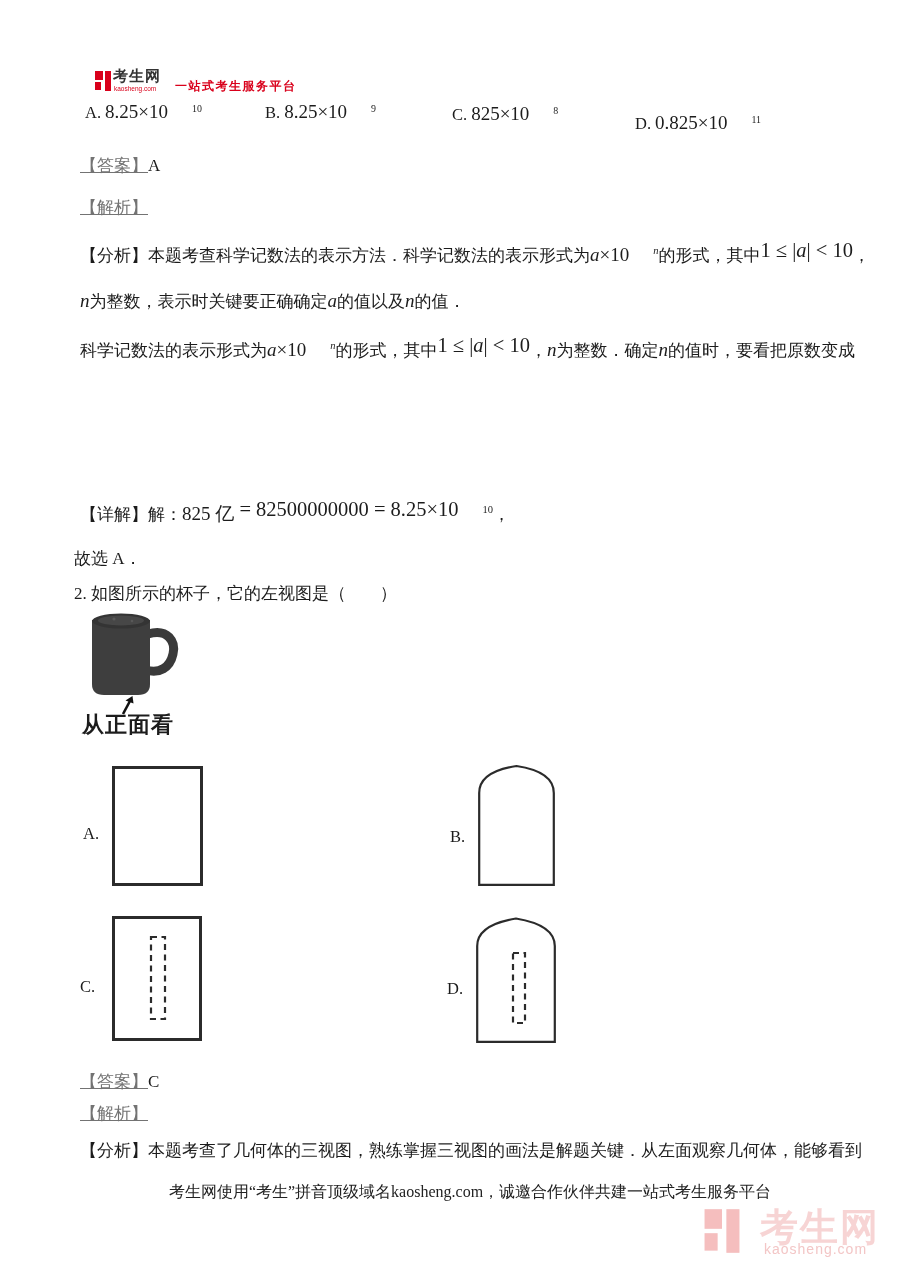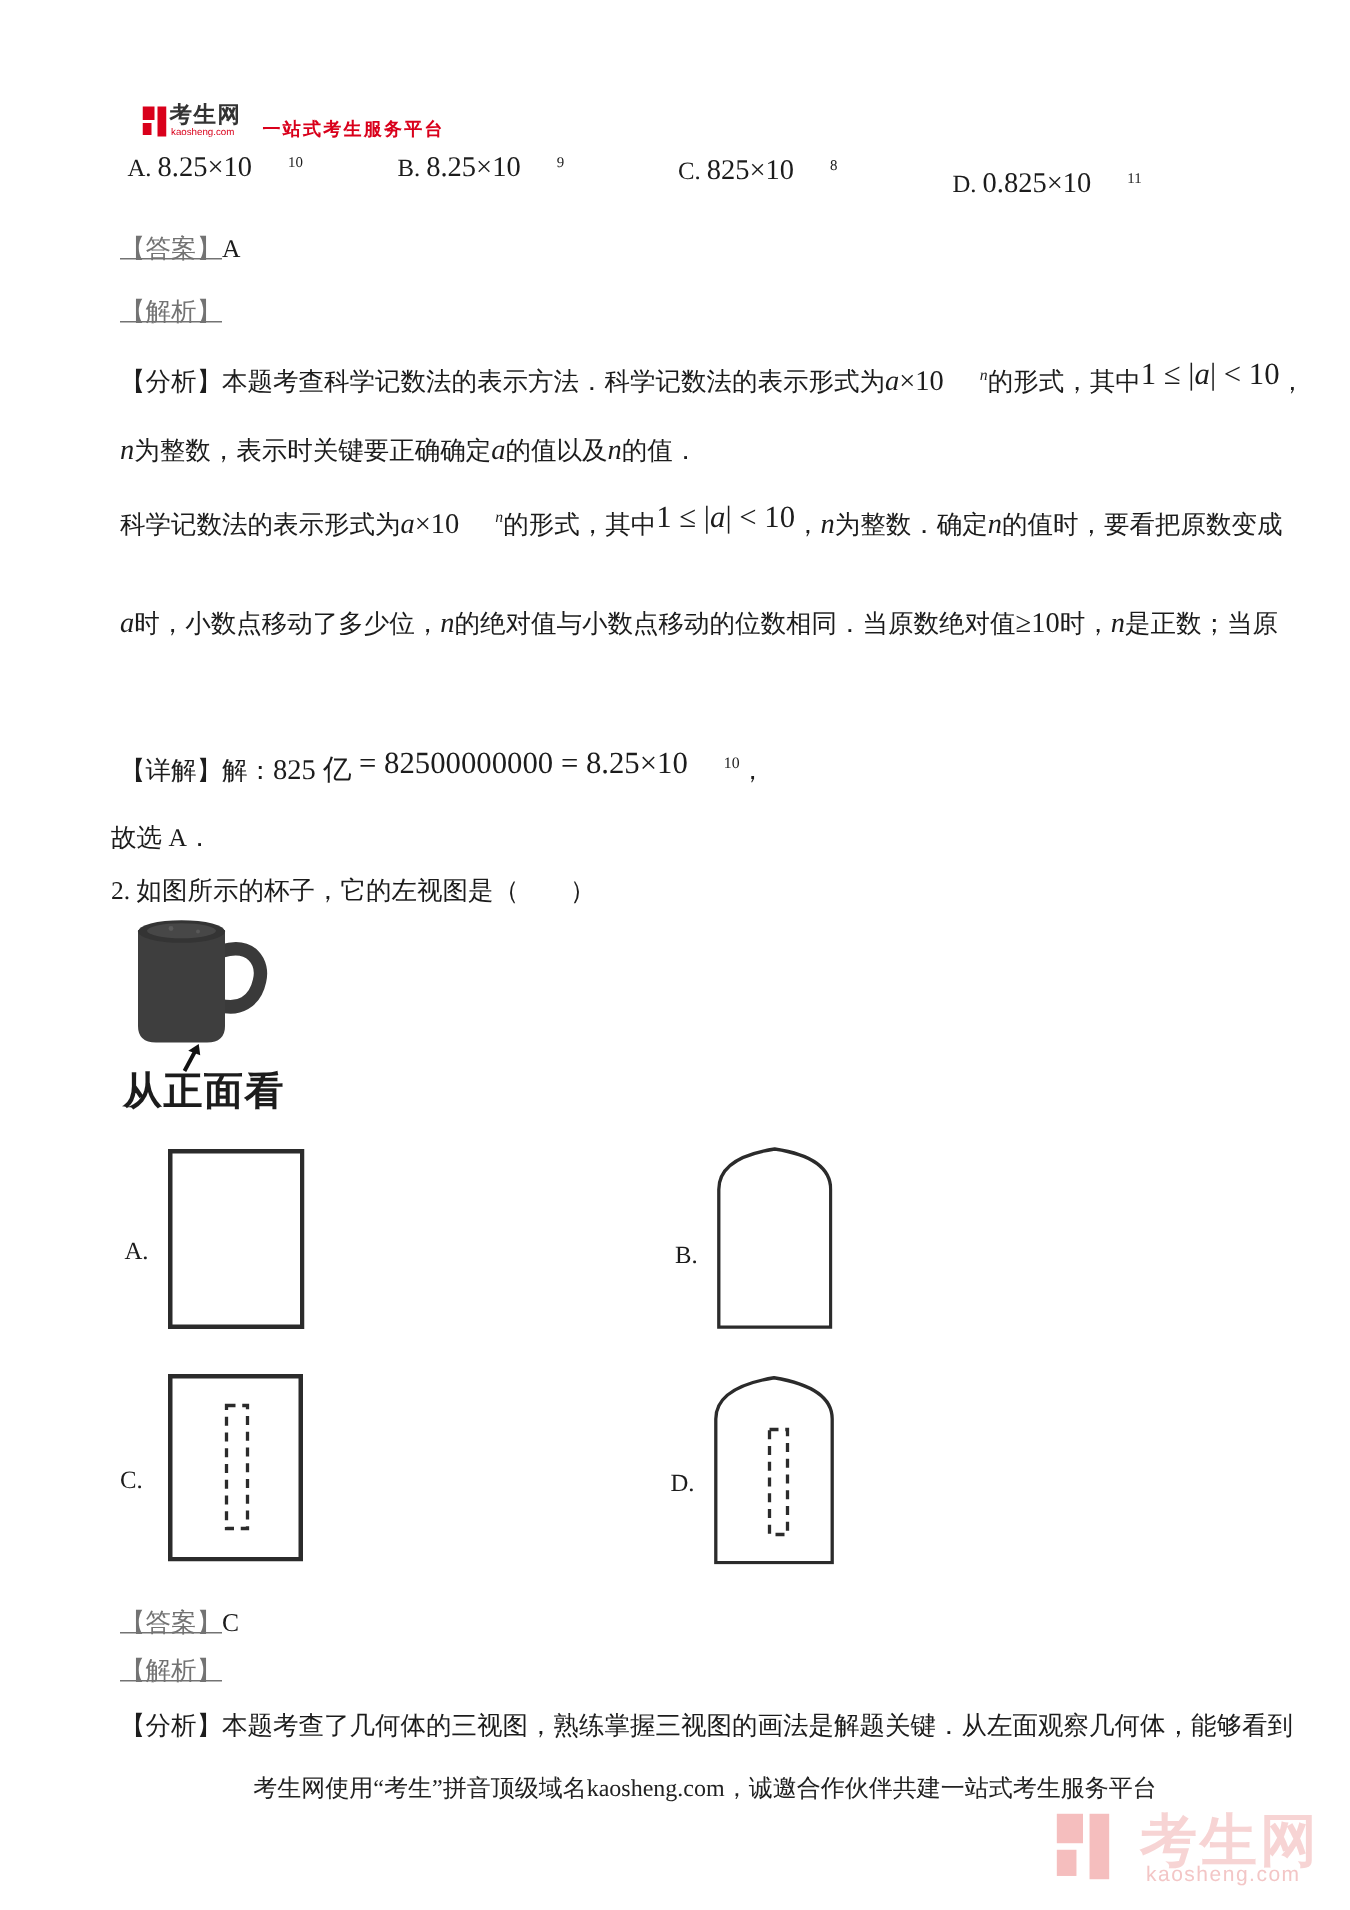--- a/index.html
+++ b/index.html
@@ -15,21 +15,21 @@
   .opt-label{font-size:16.5px;}
   .opt{position:absolute;white-space:nowrap;}
   
   .logo-name{position:absolute;left:113px;top:67px;font-size:15px;font-weight:bold;color:#333;
              font-family:"Liberation Sans","DejaVu Sans",sans-serif;letter-spacing:1px;}
   .logo-domain{position:absolute;left:114px;top:85px;font-size:6.5px;color:#d9001b;
              font-family:"Liberation Sans","DejaVu Sans",sans-serif;}
   .logo-tagline{position:absolute;left:151px;top:78px;font-size:12px;font-weight:bold;color:#d9001b;
              letter-spacing:1.5px;font-family:"Liberation Sans","DejaVu Sans",sans-serif;margin-left:24px;}
   
-  .fig-caption{position:absolute;left:82px;top:710px;font-size:26px;font-weight:600;letter-spacing:1px;}
+  .fig-caption{position:absolute;left:82px;top:710px;font-size:22px;font-weight:600;letter-spacing:1px;}
   .footer{position:absolute;left:0;top:1182px;width:900px;text-align:center;font-size:16px;color:#222;padding-left:20px;}
   
   .wm-name{position:absolute;left:760px;top:1202px;font-size:38px;font-weight:bold;color:#f7d4d4;
            font-family:"Liberation Sans","DejaVu Sans",sans-serif;letter-spacing:2px;}
   .wm-domain{position:absolute;left:764px;top:1241px;font-size:14px;color:#f3c6c6;
            font-family:"Liberation Sans","DejaVu Sans",sans-serif;letter-spacing:1px;}
   svg{display:block;}
 </style>
 </head>
 <body>
@@ -67,21 +67,20 @@
   <div class="abs body-text" style="left:80px;top:155px">
     <span class="blue">【答案】</span><span>A</span>
   </div>
   <div class="abs body-text" style="left:80px;top:197px">
     <span class="blue">【解析】</span>
   </div>
 
   <div class="abs body-text" style="left:80px;top:238px"><span>【分析】本题考查科学记数法的表示方法．科学记数法的表示形式为</span><span class="frm var">a</span><span class="frm">×10</span><span class="frm var sup">n</span><span>的形式，其中</span><span class="eq">1 ≤ |</span><span class="eq var">a</span><span class="eq">| &lt; 10</span><span>，</span></div>
   <div class="abs body-text" style="left:80px;top:289px"><span class="frm var">n</span><span>为整数，表示时关键要正确确定</span><span class="frm var">a</span><span>的值以及</span><span class="frm var">n</span><span>的值．</span></div>
   <div class="abs body-text" style="left:80px;top:333px"><span>科学记数法的表示形式为</span><span class="frm var">a</span><span class="frm">×10</span><span class="frm var sup">n</span><span>的形式，其中</span><span class="eq">1 ≤ |</span><span class="eq var">a</span><span class="eq">| &lt; 10</span><span>，</span><span class="frm var">n</span><span>为整数．确定</span><span class="frm var">n</span><span>的值时，要看把原数变成</span></div>
-  <div class="abs body-text" style="left:80px;top:404px"><span class="frm var">a</span><span>时，小数点移动了多少位，</span><span class="frm var">n</span><span>的绝对值与小数点移动的位数相同．当原数绝对值</span><span class="frm">≥10</span><span>时，</span><span class="frm var">n</span><span>是正数；当原</span></div>
   <div class="abs body-text" style="left:80px;top:497px"><span>【详解】解：</span><span class="frm">825 亿</span><span class="eq"> = 82500000000 = 8.25×10</span><span class="eq sup">10</span><span>，</span></div>
   <div class="abs body-text" style="left:74px;top:548px">故选 A．</div>
 
   <div class="abs body-text" style="left:74px;top:583px">2. 如图所示的杯子，它的左视图是（　　）</div>
 
   <svg class="abs" style="left:84px;top:608px" width="100" height="112" viewBox="0 0 100 112">
 
     <path d="M64,26 C84,20 92,34 89,46 C86,60 75,66 62,62" fill="none" stroke="#3a3a3a" stroke-width="9"></path>
 
     <path d="M8,12 L8,76 Q8,87 20,87 L54,87 Q66,87 66,76 L66,12 Z" fill="#3e3e3e"></path>

